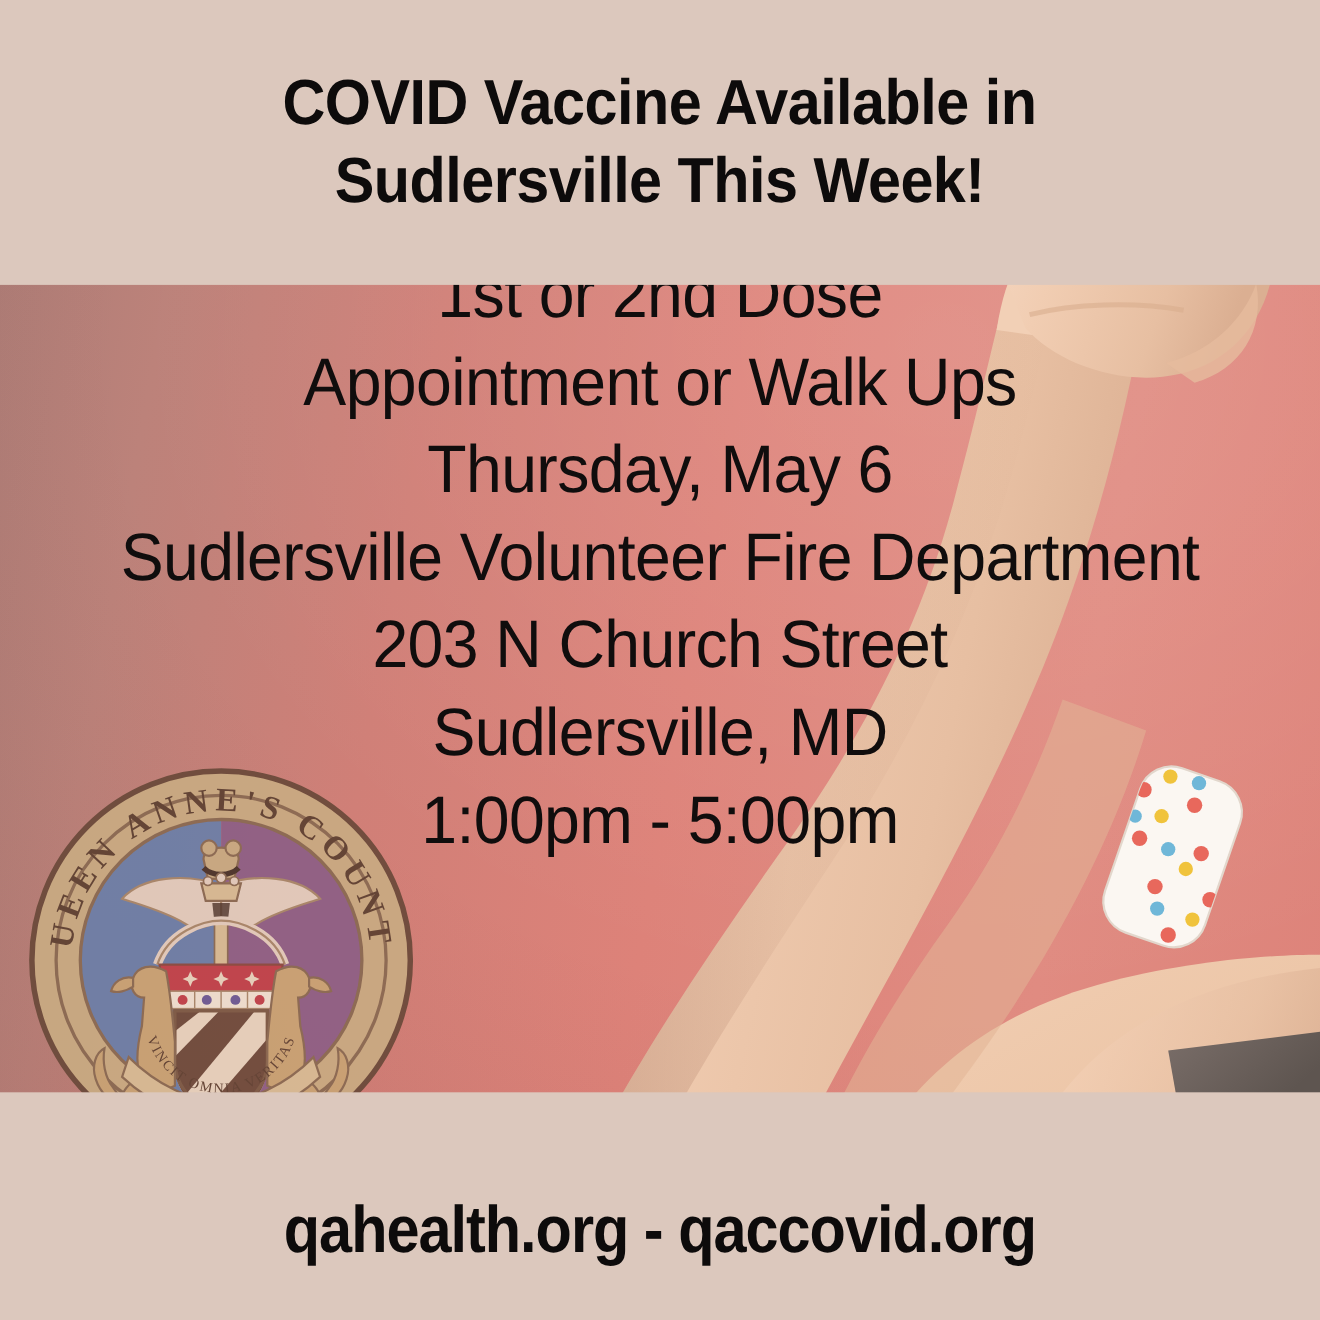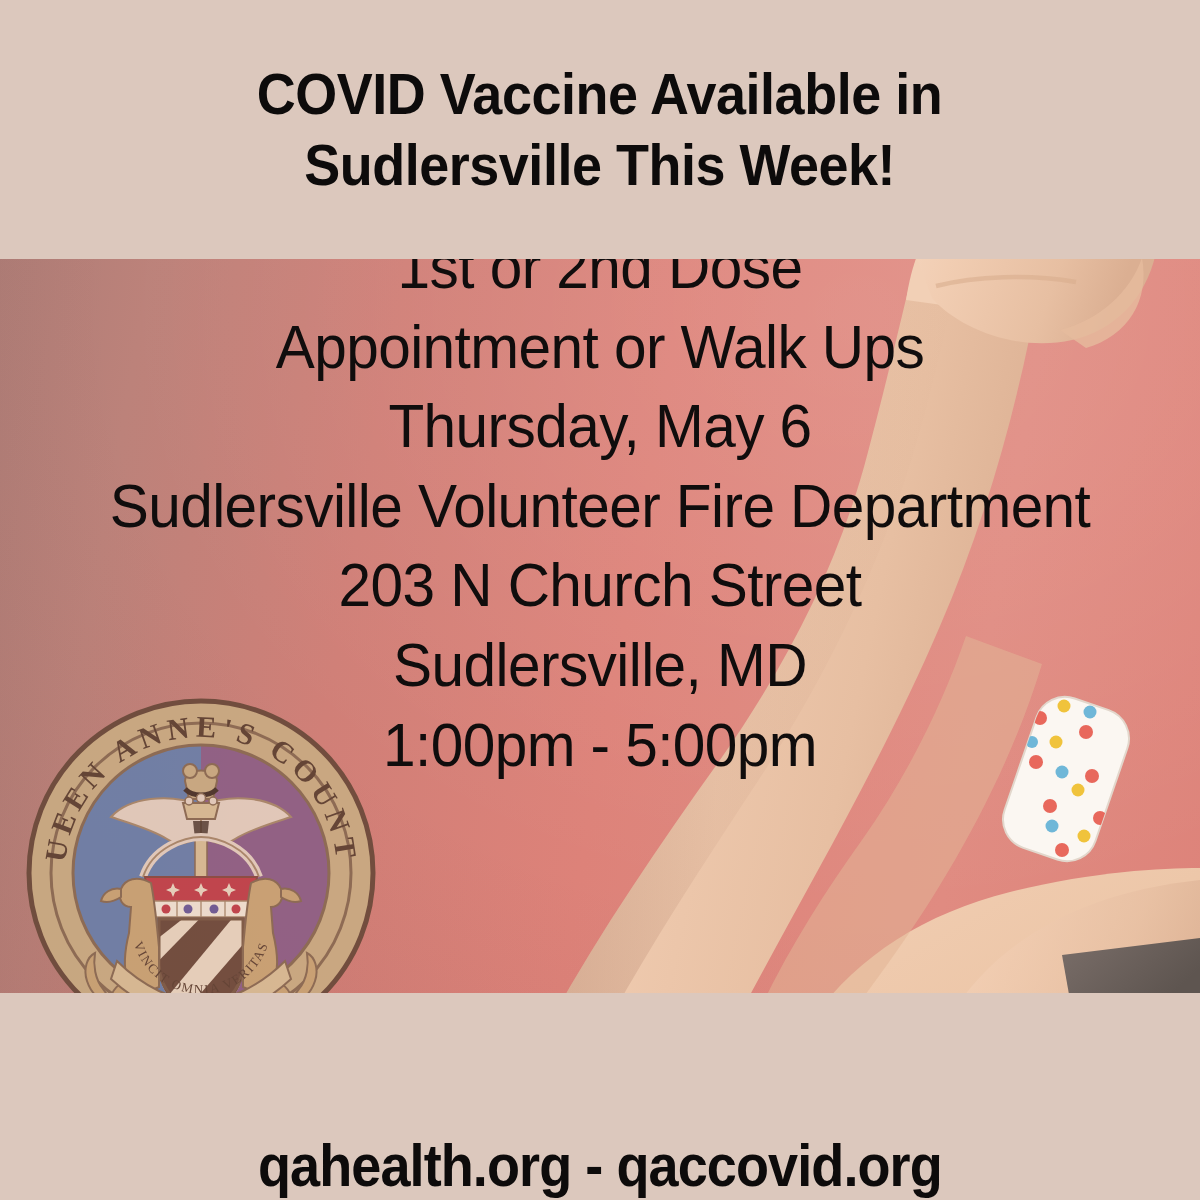--- a/index.html
+++ b/index.html
@@ -92,21 +92,21 @@
     z-index:20;
     opacity:0.93;
   }
   .seal svg { display:block; width:352px; height:352px; }
 
   
   .band-bottom {
     position:absolute; left:0; top:993px; width:1200px; height:207px;
     background:#DCC8BD;
     z-index:40;
-    display:flex; align-items:flex-end; justify-content:center;
+    display:flex; align-items:center; justify-content:center;
     padding-top:42px;
   }
   .footer-line {
     font-family:"Liberation Sans", sans-serif;
     font-weight:bold;
     font-size:60px;
     letter-spacing:-1px;
     color:#0d0b0b;
     transform:scaleX(0.90);
     white-space:nowrap;

